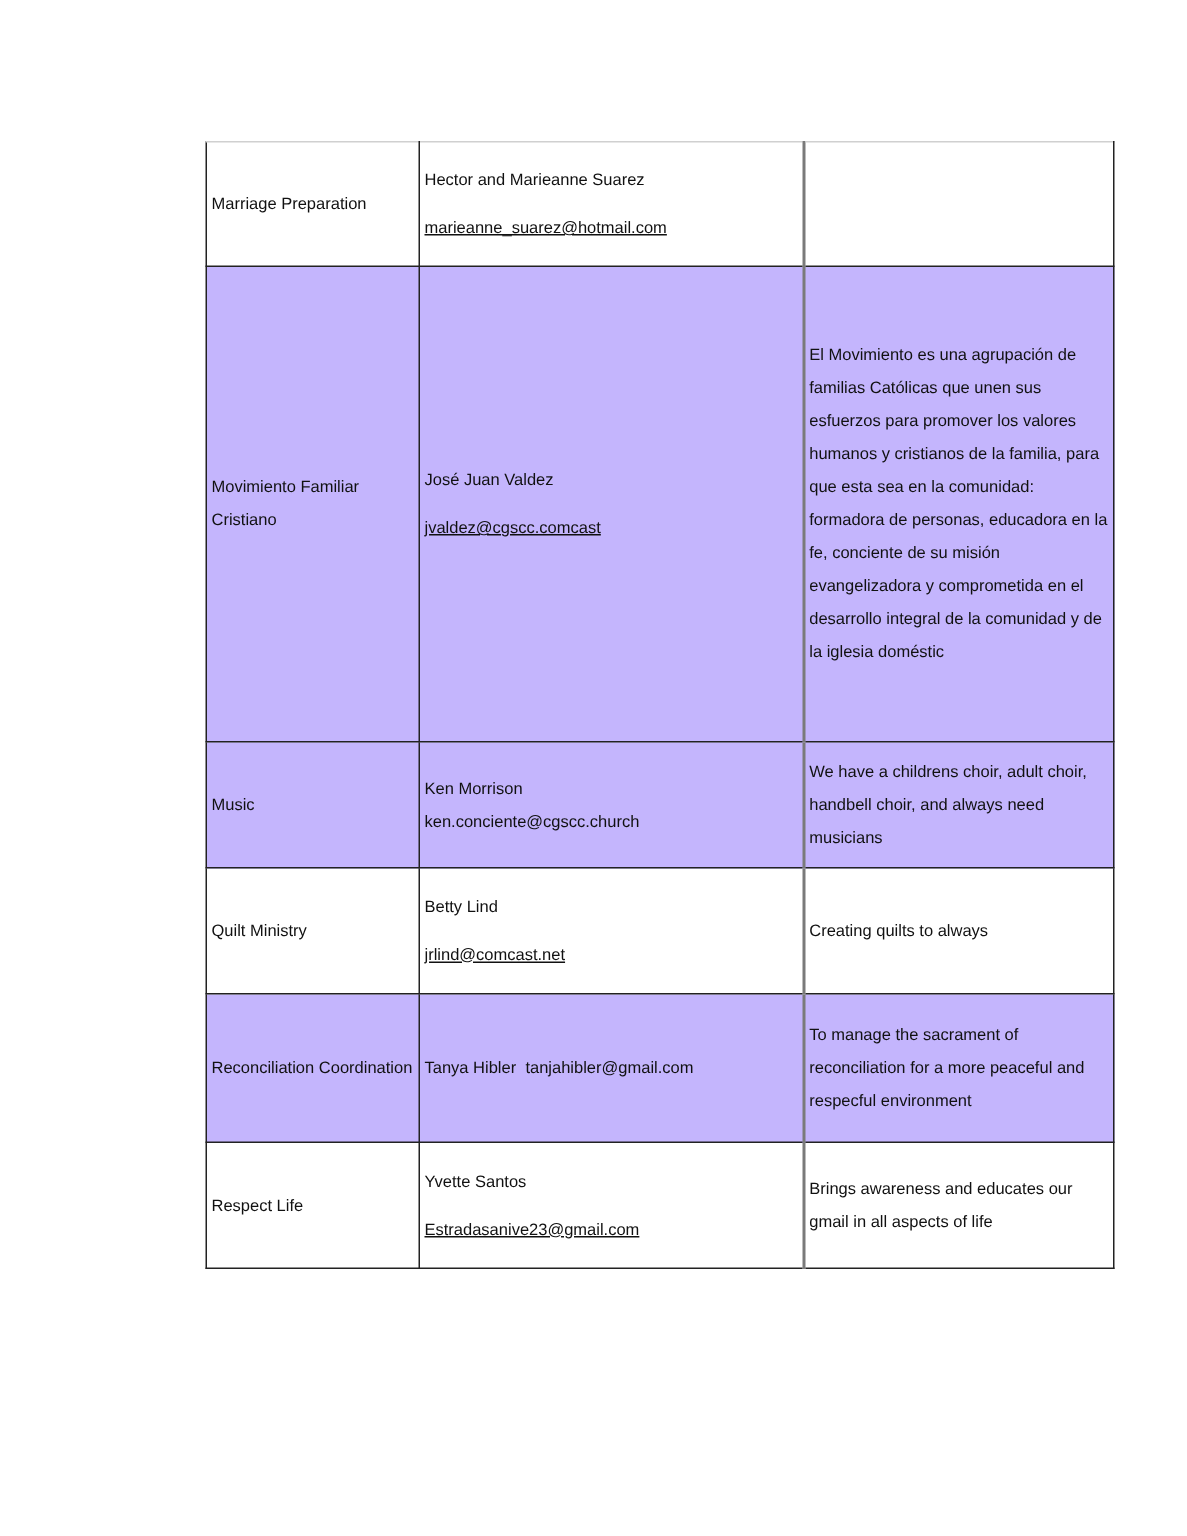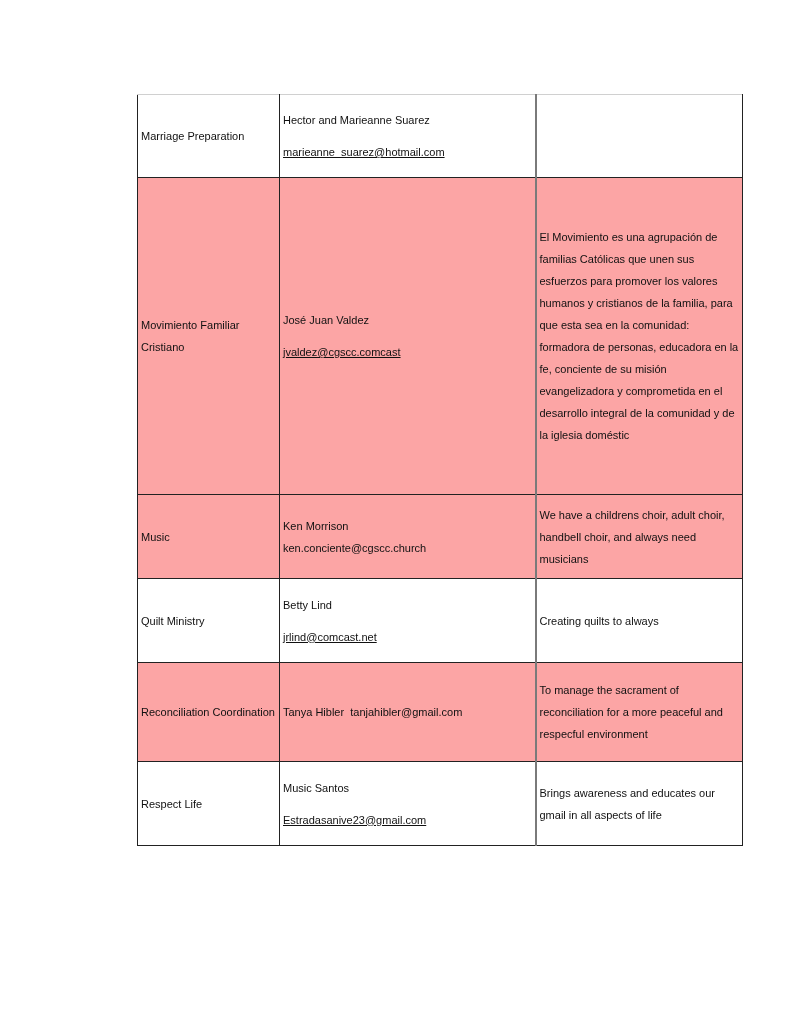--- a/index.html
+++ b/index.html
@@ -7,21 +7,21 @@
          font-family: "Liberation Sans", "DejaVu Sans", sans-serif; color: #111; }
   .page { position: absolute; left: 0; top: 0; width: 791px; height: 1024px; background: #fff; }
   table.ministries {
     position: absolute; left: 93px; top: 94px; width: 605px;
     border-collapse: collapse; table-layout: fixed; font-size: 11px; line-height: 22px; margin-left: 44px;
   }
   table.ministries td { vertical-align: middle; padding: 0 2px 0 3px; border: 1px solid #222; }
   table.ministries tr:first-child td { border-top: 1px solid #d0d0d0; }
   table.ministries td.c3 { border-left: 2px solid #7a7a7a; }
   col.c1 { width: 142px; } col.c2 { width: 256px; } col.c3 { width: 207px; }
-  tr.alt td { background: #fca5a5; }
+  tr.alt td { background: #c4b5fd; }
   .r0 { height: 83px; } .r1 { height: 317px; } .r2 { height: 84px; }
   .r3 { height: 84px; } .r4 { height: 99px; } .r5 { height: 84px; }
   .contact-name, .contact-email { display: block; }
   .gap { margin-top: 10px; text-decoration: underline; }
   .inline-contact .contact-name, .inline-contact .contact-email { display: inline; }
   .desc { display: block; }
 </style>
 </head>
 <body>
 
@@ -78,21 +78,21 @@
         <td class="inline-contact">
           <span class="contact-name">Tanya Hibler</span>&nbsp;&nbsp;<span class="contact-email">tanjahibler@gmail.com</span>
         </td>
         <td class="c3">
             <span class="desc">To manage the sacrament of reconciliation for a more peaceful and respecful environment</span>
           </td>
       </tr>
       <tr class="r5">
         <td><span>Respect Life</span></td>
         <td>
-          <span class="contact-name">Music Santos</span>
+          <span class="contact-name">Yvette Santos</span>
           <span class="contact-email gap">Estradasanive23@gmail.com</span>
         </td>
         <td class="c3">
             <span class="desc">Brings awareness and educates our gmail in all aspects of life</span>
           </td>
       </tr>
     </tbody>
   </table>
 </div>
 

